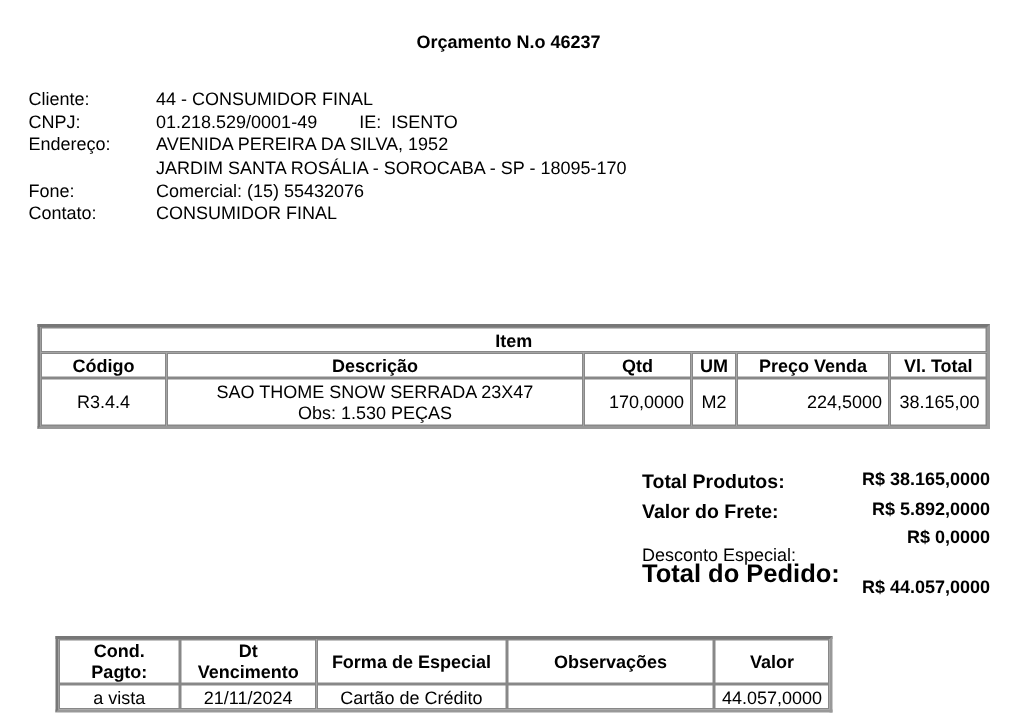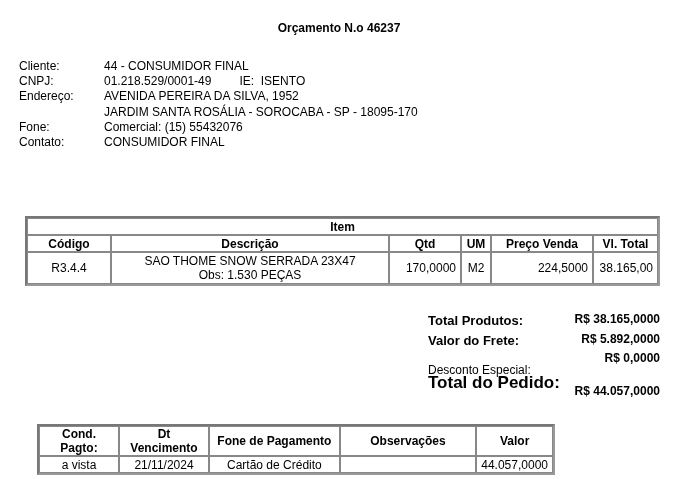--- a/index.html
+++ b/index.html
@@ -105,21 +105,21 @@
     <span class="tl">Total do Pedido:</span>
     <span class="tv">R$ 44.057,0000</span>
   </div>
 </div>
 
 <table class="tbl" id="pay">
   <tbody>
       <tr>
     <th class="c" style="width:90px">Cond. Pagto:</th>
     <th class="c" style="width:88px">Dt Vencimento</th>
-    <th class="l" style="width:155px">Fone de Pagamento</th>
+    <th class="l" style="width:155px">Forma de Especial</th>
     <th class="l" style="width:158px">Observações</th>
     <th class="c">Valor</th>
   </tr>
   <tr>
     <td class="c">a vista</td>
     <td class="l">21/11/2024</td>
     <td class="l">Cartão de Crédito</td>
     <td class="l"></td>
     <td class="c">44.057,0000</td>
   </tr>

